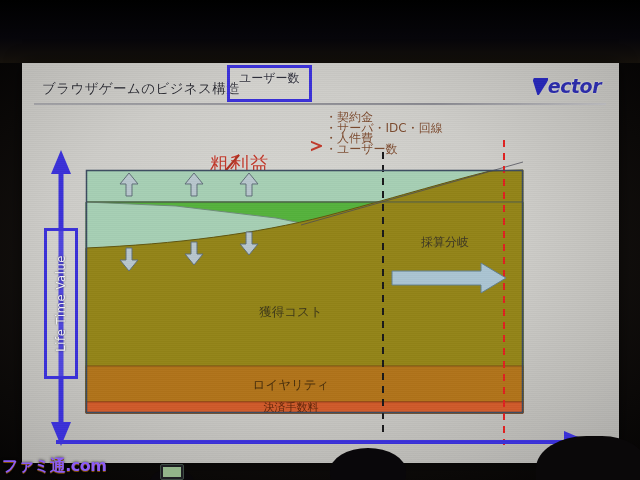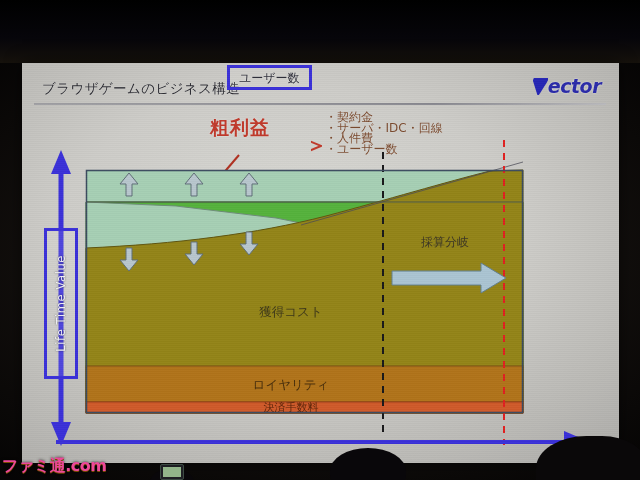--- a/index.html
+++ b/index.html
@@ -65,22 +65,22 @@
   
   #bullets{
     position:absolute;left:303px;top:49px;
     font-size:12px;line-height:10.5px;color:#7a4a2e;
     text-shadow:0 0 1px rgba(255,255,255,.45);
     white-space:nowrap;
   }
 
   
   #gross-callout{
-    position:absolute;left:188px;top:52px;
-    font-size:19px;font-weight:bold;color:#c0392b;
+    position:absolute;left:188px;top:88px;
+    font-size:19px;font-weight:normal;color:#c0392b;
     letter-spacing:1px;
     text-shadow:0 0 2px rgba(255,255,255,.5);
   }
   #gross-gt{
     position:absolute;left:284px;top:68px;
     font-size:21px;font-weight:bold;color:#c0392b;
   }
   #callout-leader{
     position:absolute;left:153px;top:90px;width:66px;height:78px;
     overflow:visible;
@@ -107,42 +107,42 @@
   }
   #ltv-label{
     font-size:11.5px;color:#efeff5;font-weight:500;
     writing-mode:vertical-rl;transform:rotate(180deg);
     white-space:nowrap;letter-spacing:.6px;
     text-shadow:0 0 2px rgba(0,0,0,.6);
   }
   #users-axis{position:absolute;left:30px;top:362px;width:540px;height:34px;}
   #users-box{
     position:absolute;left:205px;top:2px;
-    padding:2px 9px 0;
+    padding:2px 9px 12px;
     border:3px solid #3a30d8;background:rgba(255,255,255,.10);
     font-size:12px;color:#2f2f3a;white-space:nowrap;
     text-shadow:0 0 2px rgba(255,255,255,.55);
   }
 
   
   .head{position:absolute;background:#09070a;border-radius:50% 50% 42% 42%;}
   #head-a{left:330px;bottom:-14px;width:76px;height:46px;}
   #head-b{left:150px;bottom:-18px;width:44px;height:30px;}
   #phone{
     position:absolute;left:160px;bottom:0px;width:22px;height:14px;
     background:#1f1f24;border:1px solid #3d4b44;border-radius:2px;
   }
   #phone-scr{position:absolute;left:2px;top:2px;width:18px;height:10px;background:#93b58a;}
   #head-c{right:-6px;bottom:-26px;width:110px;height:70px;background:#0a0809;border-radius:46% 40% 30% 34%;position:absolute;}
 
   
   #watermark{
     position:absolute;left:2px;bottom:3px;
     font-size:16px;font-weight:bold;letter-spacing:-.5px;
-    color:#ec4899;
+    color:#8b5cf6;
     text-shadow:0 1px 0 #7a4a00, 0 0 3px rgba(0,0,0,.8);
     font-family:"DejaVu Sans",sans-serif;
   }
 </style>
 </head>
 <body>
 
 <div id="room"></div>
 <div id="room-top"></div>
 

